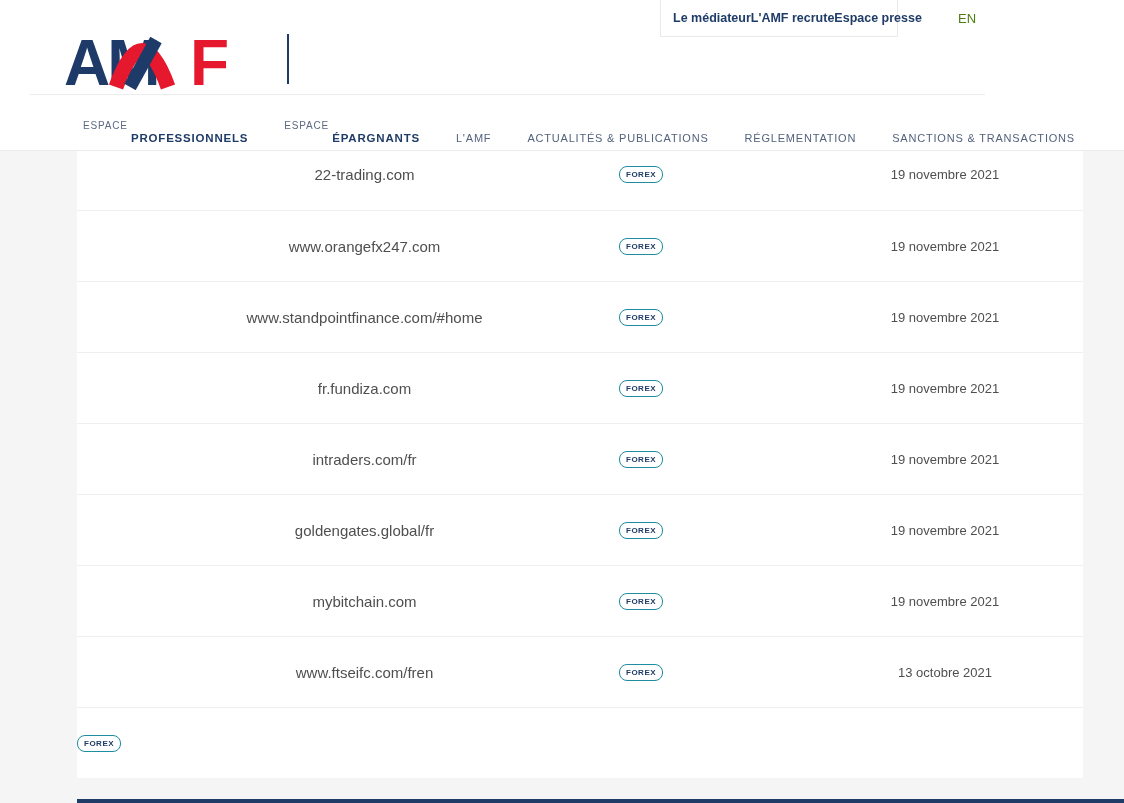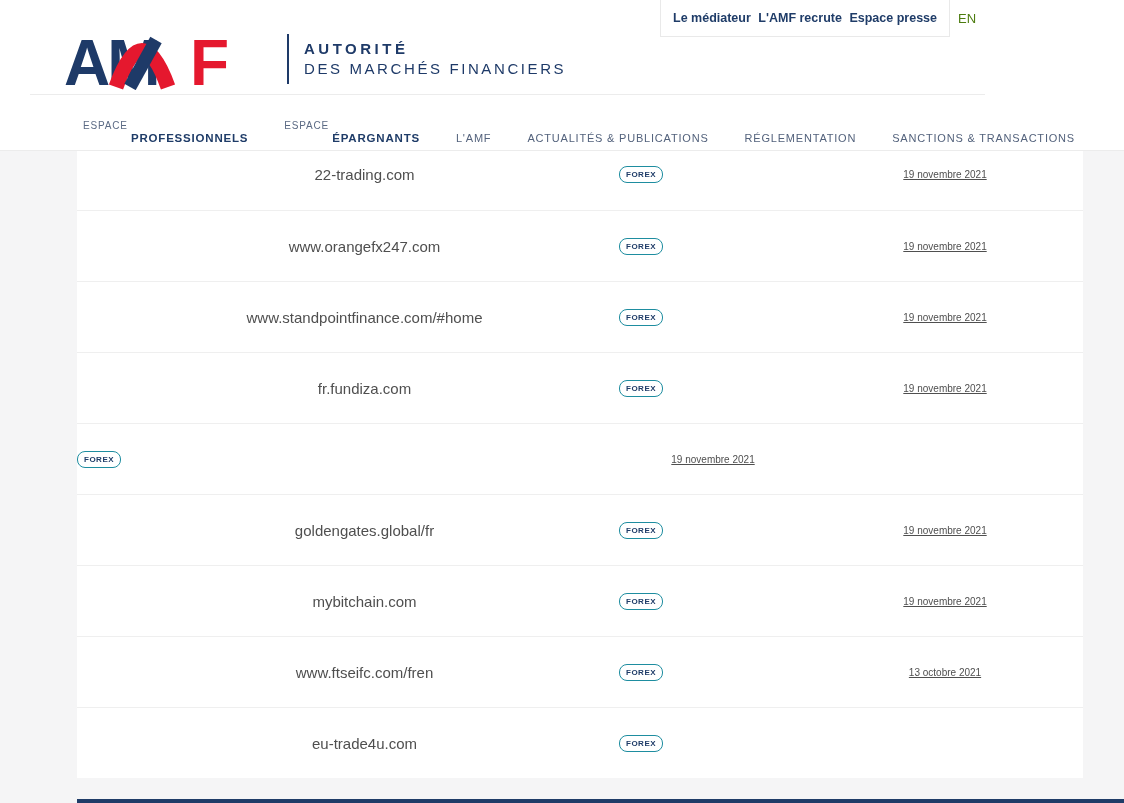--- a/index.html
+++ b/index.html
@@ -3,21 +3,21 @@
 <meta charset="utf-8">
 <style>
   html,body{margin:0;padding:0;}
   .page{position:relative;width:1124px;height:803px;background:#f5f5f6;overflow:hidden;
         font-family:"Liberation Sans",sans-serif;}
 
   
   .header{position:absolute;top:0;left:0;right:0;height:150px;background:#fff;
           border-bottom:1px solid #ececec;z-index:2;}
 
-  .utility-box{position:absolute;left:660px;top:0;width:290px;height:37px;box-sizing:border-box;
+  .utility-box{position:absolute;left:660px;top:0;width:238px;height:37px;box-sizing:border-box;
                border-left:1px solid #e9e9e9;border-right:1px solid #e9e9e9;border-bottom:1px solid #e9e9e9;
                display:flex;align-items:center;justify-content:space-between;padding:0 12px;}
   .utility-link{font-size:12.5px;font-weight:bold;color:#1f3c68;cursor:pointer;white-space:nowrap;}
   .lang{position:absolute;left:958px;top:11px;font-size:13px;color:#4d7c0f;cursor:pointer;}
 
   .logo-row{position:absolute;left:64px;top:30px;display:flex;align-items:flex-start;}
   .logo-divider{width:2px;background:#1e3a68;height:50px;margin:4px 15px 0 18px;}
   .tagline{padding-top:9px;color:#1e3a68;}
   .tagline-1{font-size:15px;font-weight:bold;letter-spacing:3.5px;line-height:20px;}
   .tagline-2{font-size:15px;font-weight:400;letter-spacing:2.6px;line-height:20px;}
@@ -38,21 +38,21 @@
   
   .content{position:absolute;top:150px;left:77px;width:1006px;height:628px;
            background:#fff;overflow:hidden;z-index:1;text-align:center;}
   .row{height:71px;display:grid;grid-template-columns:542px 188px 1fr;align-items:center;
        border-top:1px solid #efefef;box-sizing:border-box;}
   .row:first-child{margin-top:-11px;border-top:none;}
   .site{padding-left:33px;font-size:15px;color:#4f4f4f;}
   .badge{justify-self:start;border:1.5px solid #1e8da0;color:#1f3c68;font-size:8px;
          font-weight:700;letter-spacing:0.5px;padding:3px 6px 2px;border-radius:8px;
          line-height:10px;}
-  .date{font-size:10px;color:#4f4f4f;text-decoration:underline;}
+  .date{font-size:13px;color:#4f4f4f;}
 
   .footer-edge{position:absolute;left:77px;right:0;bottom:0;height:4px;background:#1f3c68;}
 </style>
 </head>
 <body>
 
 <div class="page">
 
   <header class="header">
 
@@ -64,24 +64,20 @@
     <span class="lang">EN</span>
 
     <div class="logo-row">
       <svg width="205" height="60" viewBox="0 0 205 60">
         <text x="0" y="55" font-family="Liberation Sans, sans-serif" font-size="64" font-weight="bold" fill="#1e3a68" letter-spacing="-3">AM</text>
         <path d="M52 57 Q78 -16 104 57" stroke="#e5182e" stroke-width="15" fill="none"></path>
         <path d="M66 57 L92 10" stroke="#1e3a68" stroke-width="13" fill="none"></path>
         <text x="126" y="55" font-family="Liberation Sans, sans-serif" font-size="64" font-weight="bold" fill="#e5182e">F</text>
       </svg>
       <div class="logo-divider"></div>
-      <div class="tagline">
-        <div class="tagline-1">AUTORITÉ</div>
-        <div class="tagline-2">DES MARCHÉS FINANCIERS</div>
-      </div>
     </div>
 
     <div class="header-hr"></div>
 
     <nav class="main-nav" id="main-nav">
 
   <div class="nav-item bold">
     <span class="nav-top">ESPACE</span>
     <span class="nav-label">PROFESSIONNELS</span>
   </div>
@@ -143,20 +139,21 @@
     <span class="date">19 novembre 2021</span>
   </div>
 
   <div class="row">
     <span class="site">fr.fundiza.com</span>
     <span class="badge">FOREX</span>
     <span class="date">19 novembre 2021</span>
   </div>
 
   <div class="row">
+    <span class="site">intraders.com/fr</span>
     <span class="badge">FOREX</span>
     <span class="date">19 novembre 2021</span>
   </div>
 
   <div class="row">
     <span class="site">goldengates.global/fr</span>
     <span class="badge">FOREX</span>
     <span class="date">19 novembre 2021</span>
   </div>
 
@@ -166,19 +163,18 @@
     <span class="date">19 novembre 2021</span>
   </div>
 
   <div class="row">
     <span class="site">www.ftseifc.com/fren</span>
     <span class="badge">FOREX</span>
     <span class="date">13 octobre 2021</span>
   </div>
 
   <div class="row">
-    <span class="site">eu-trade4u.com</span>
     <span class="badge">FOREX</span>
   </div>
 </main>
 
   <div class="footer-edge"></div>
 </div>
 
 </body></html>

